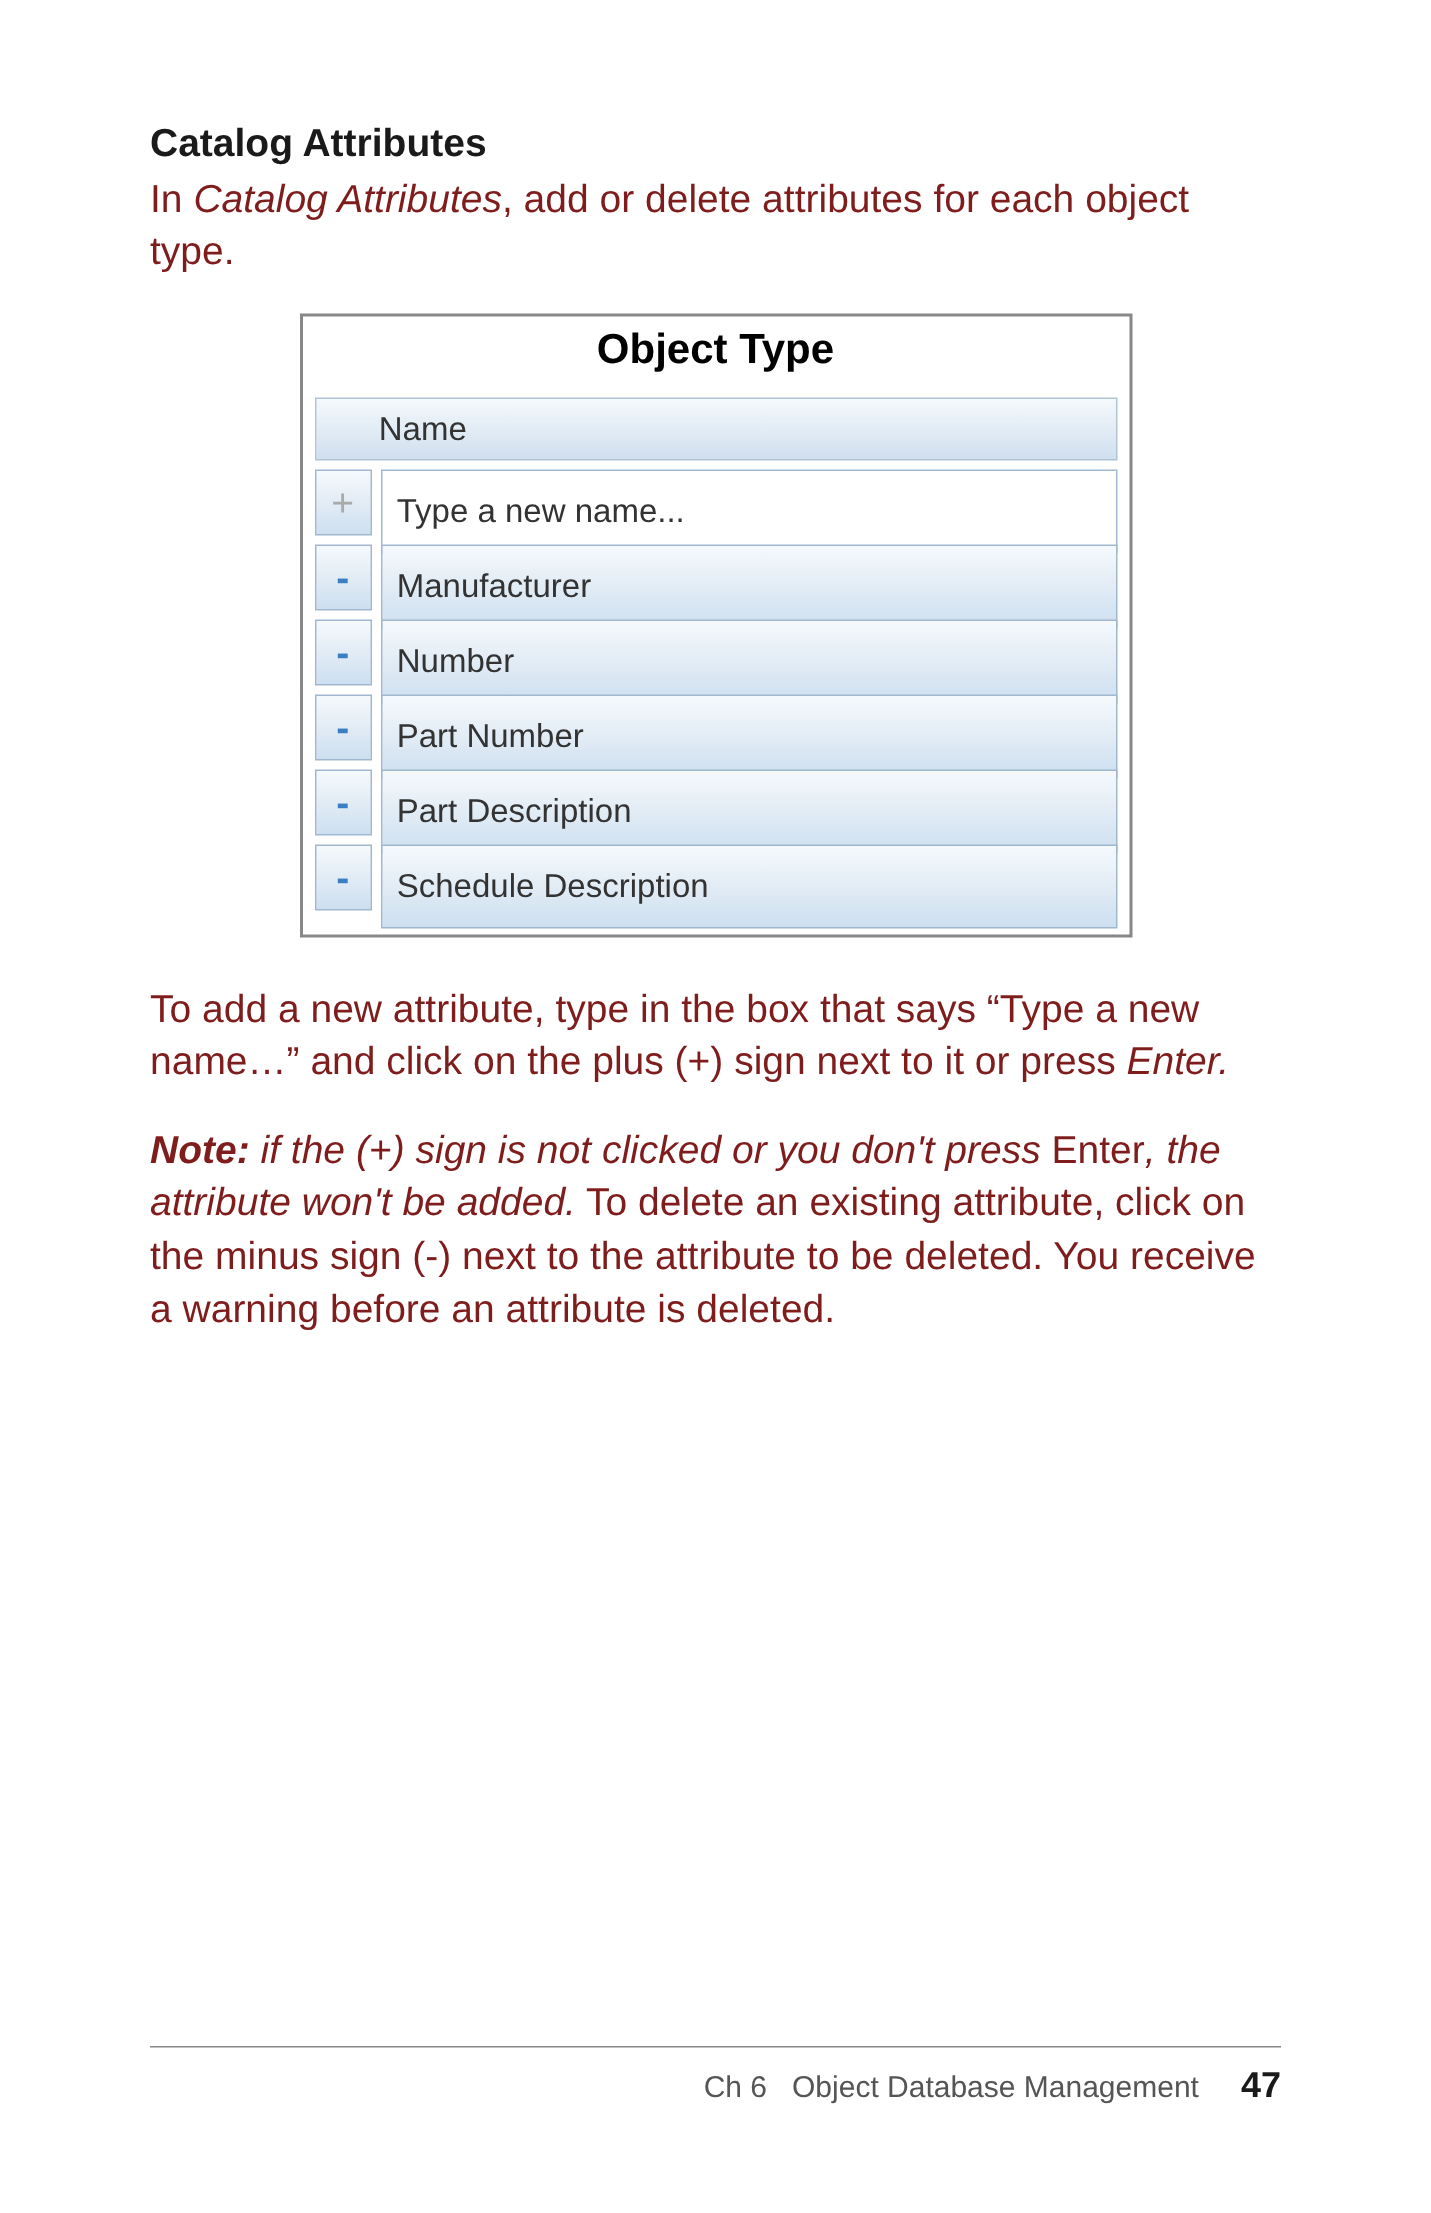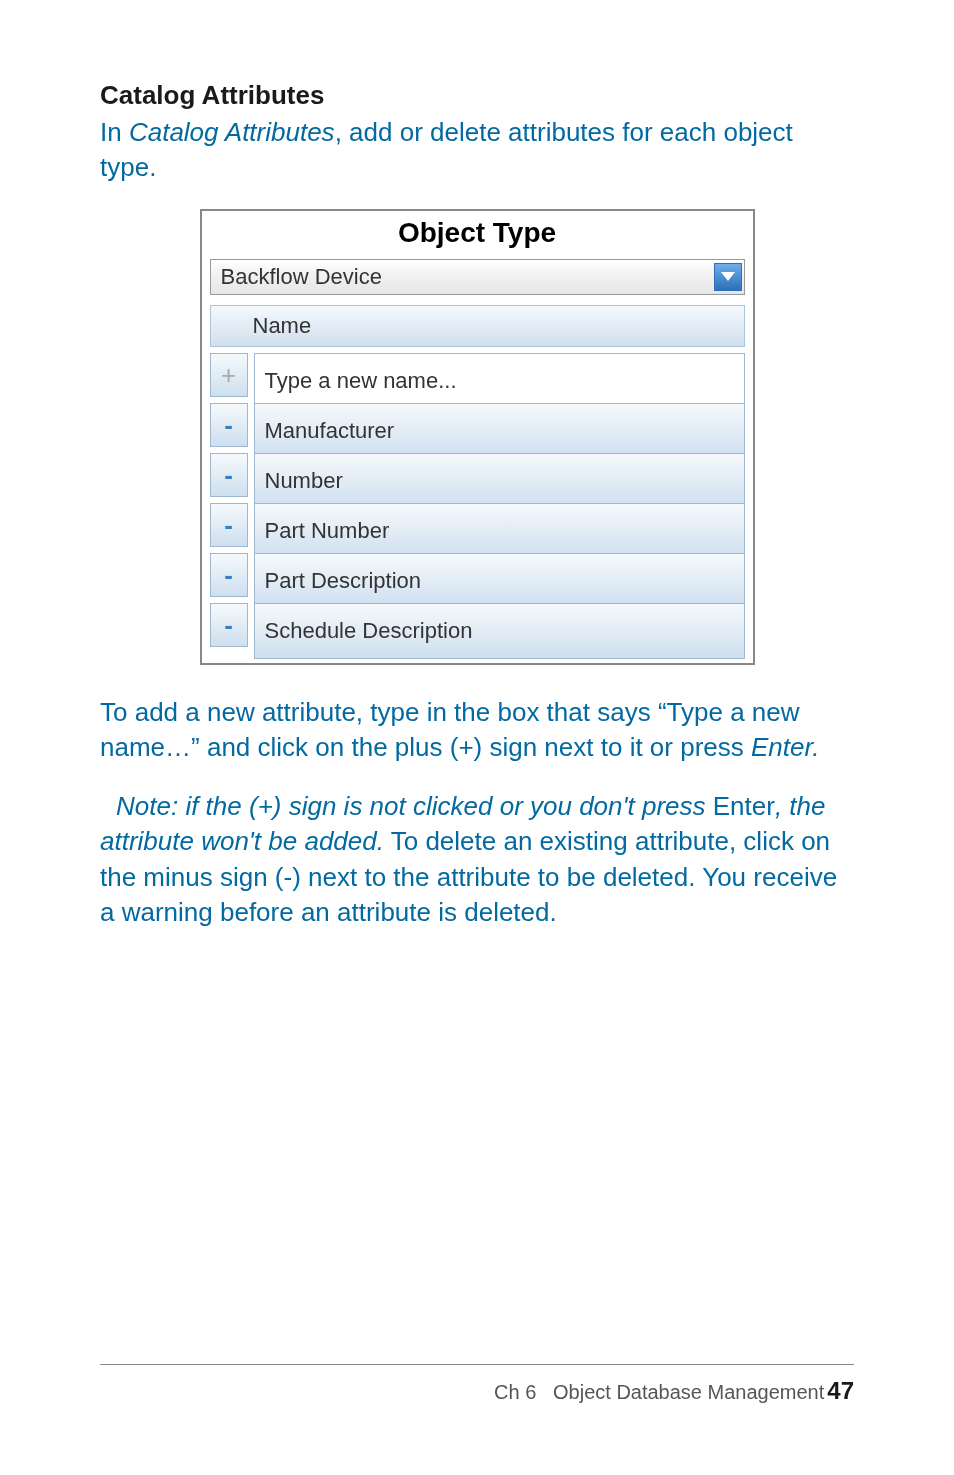--- a/index.html
+++ b/index.html
@@ -20,30 +20,29 @@
     }
     .section-heading {
       font-weight: bold;
       font-size: 26px;
       color: #1a1a1a;
       margin-bottom: 4px;
     }
     .body-text {
       font-size: 26px;
       line-height: 1.35;
-      color: #0369a1;
+      color: #7f1d1d;
       margin-bottom: 24px;
     }
     .body-text em {
       font-style: italic;
     }
     .body-text strong {
-      font-weight: normal;
+      font-weight: bold;
       font-style: italic;
-      margin-left: 16px;
     }
     .screenshot-container {
       margin: 0 auto 30px auto;
       width: 555px;
       border-radius: 13px;
     }
     .object-type-panel {
       border: 2px solid #888;
       background: #ffffff;
       font-family: "Segoe UI", Tahoma, Arial, sans-serif;
@@ -147,44 +146,36 @@
     }
     .footer-text {
       text-align: right;
       font-size: 20px;
       color: #555555;
     }
     .footer-text .page-num {
       font-weight: bold;
       font-size: 24px;
       color: #1a1a1a;
-      margin-left: 3px;
+      margin-left: 28px;
     }
   </style>
 </head>
 <body>
 
 <div class="content">
   <div class="section-heading">Catalog Attributes</div>
   <p class="body-text">
     <span>In </span><em>Catalog Attributes</em><span>, add or delete attributes for each object type.</span>
   </p>
 
   <div class="screenshot-container">
     <div class="object-type-panel">
       <div class="panel-title">Object Type</div>
 
-      <div class="dropdown">
-        <span class="dropdown-text">Backflow Device</span>
-        <span class="dropdown-arrow">
-          <svg viewBox="0 0 14 10">
-              <polygon points="0,0 14,0 7,9" fill="#ffffff"></polygon>
-            </svg>
-        </span>
-      </div>
 
       <div class="name-header">Name</div>
 
       <div class="attr-row">
         <div class="btn-square btn-plus">+</div>
         <div class="attr-cell attr-input-cell">Type a new name...</div>
       </div>
 
       <div class="attr-row">
         <div class="btn-square btn-minus">-</div>

